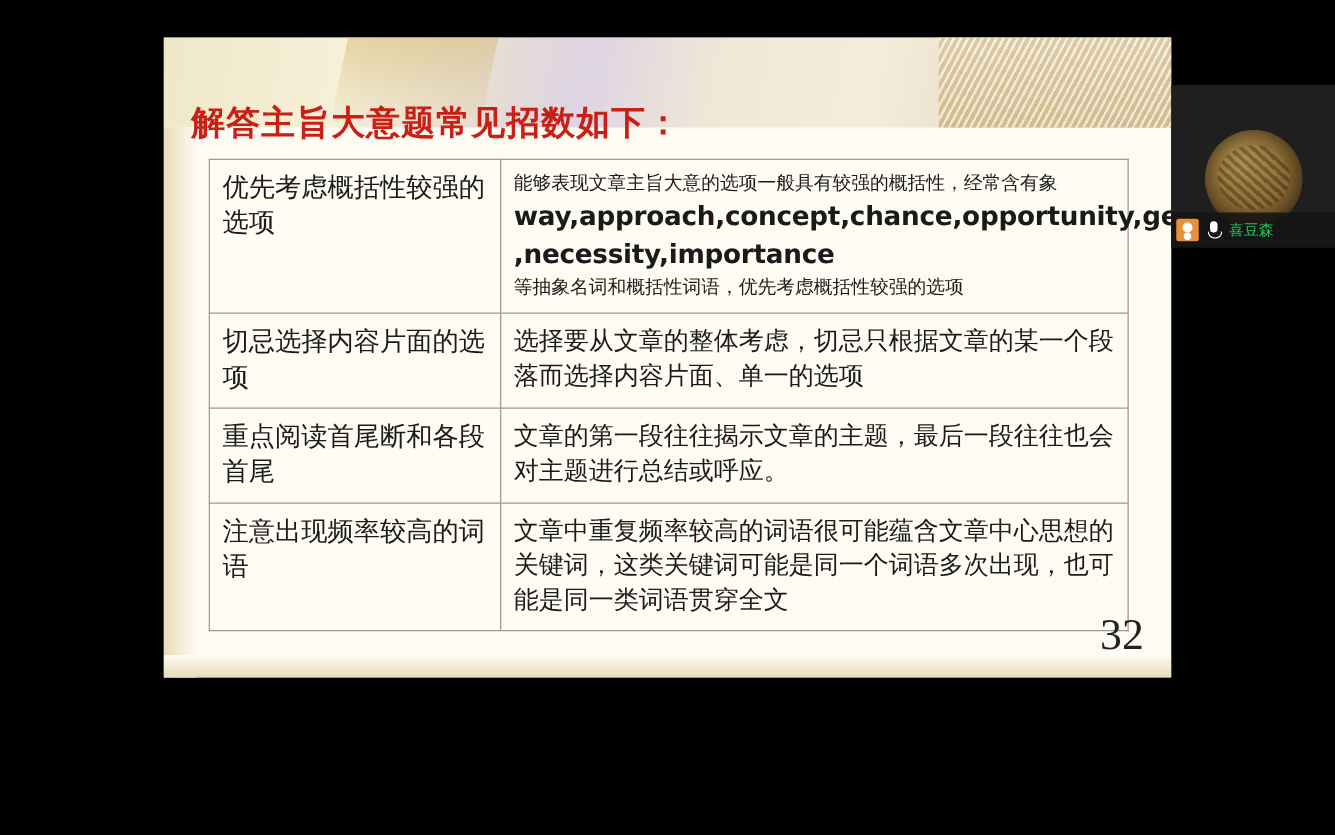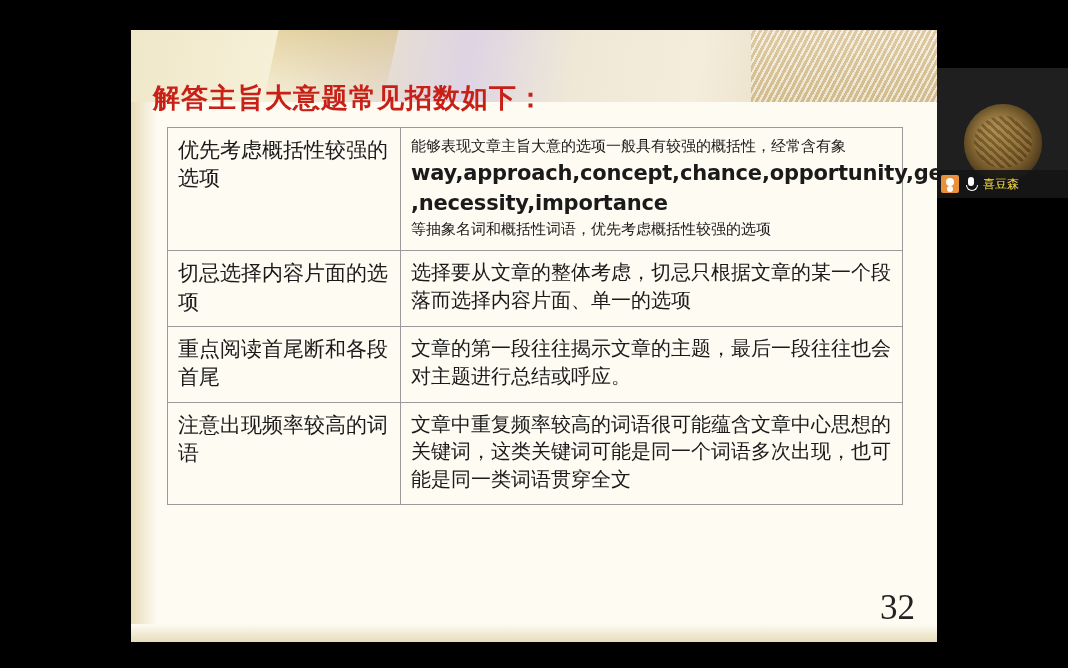--- a/index.html
+++ b/index.html
@@ -19,21 +19,21 @@
     height: 668px;
     background: #000000;
   }
 
   
   #slide {
     position: absolute;
     left: 131px;
     top: 30px;
     width: 806px;
-    height: 612px;
+    height: 512px;
     background: #fdfbf2;
     overflow: hidden;
   }
   #slide-banner {
     position: absolute;
     left: 0; top: 0;
     width: 806px;
     height: 72px;
     background:
       linear-gradient(100deg, #efe7c8 0%, #f6f0d8 18%, #e8dfd0 30%, #ded4e4 42%,
@@ -208,21 +208,21 @@
   #mic-icon:after {
     content: "";
     position: absolute;
     left: 2px; top: 10px;
     width: 10px; height: 5px;
     border: 1.5px solid #ffffff;
     border-top: none;
     border-radius: 0 0 6px 6px;
   }
   #tile-name {
-    color: #fde047;
+    color: #22c55e;
     font-size: 12px;
     font-family: Liberation Sans, sans-serif;
     white-space: nowrap;
     overflow: hidden;
   }
 
   
   #chat-overlay {
     position: absolute;
     left: 36px;

